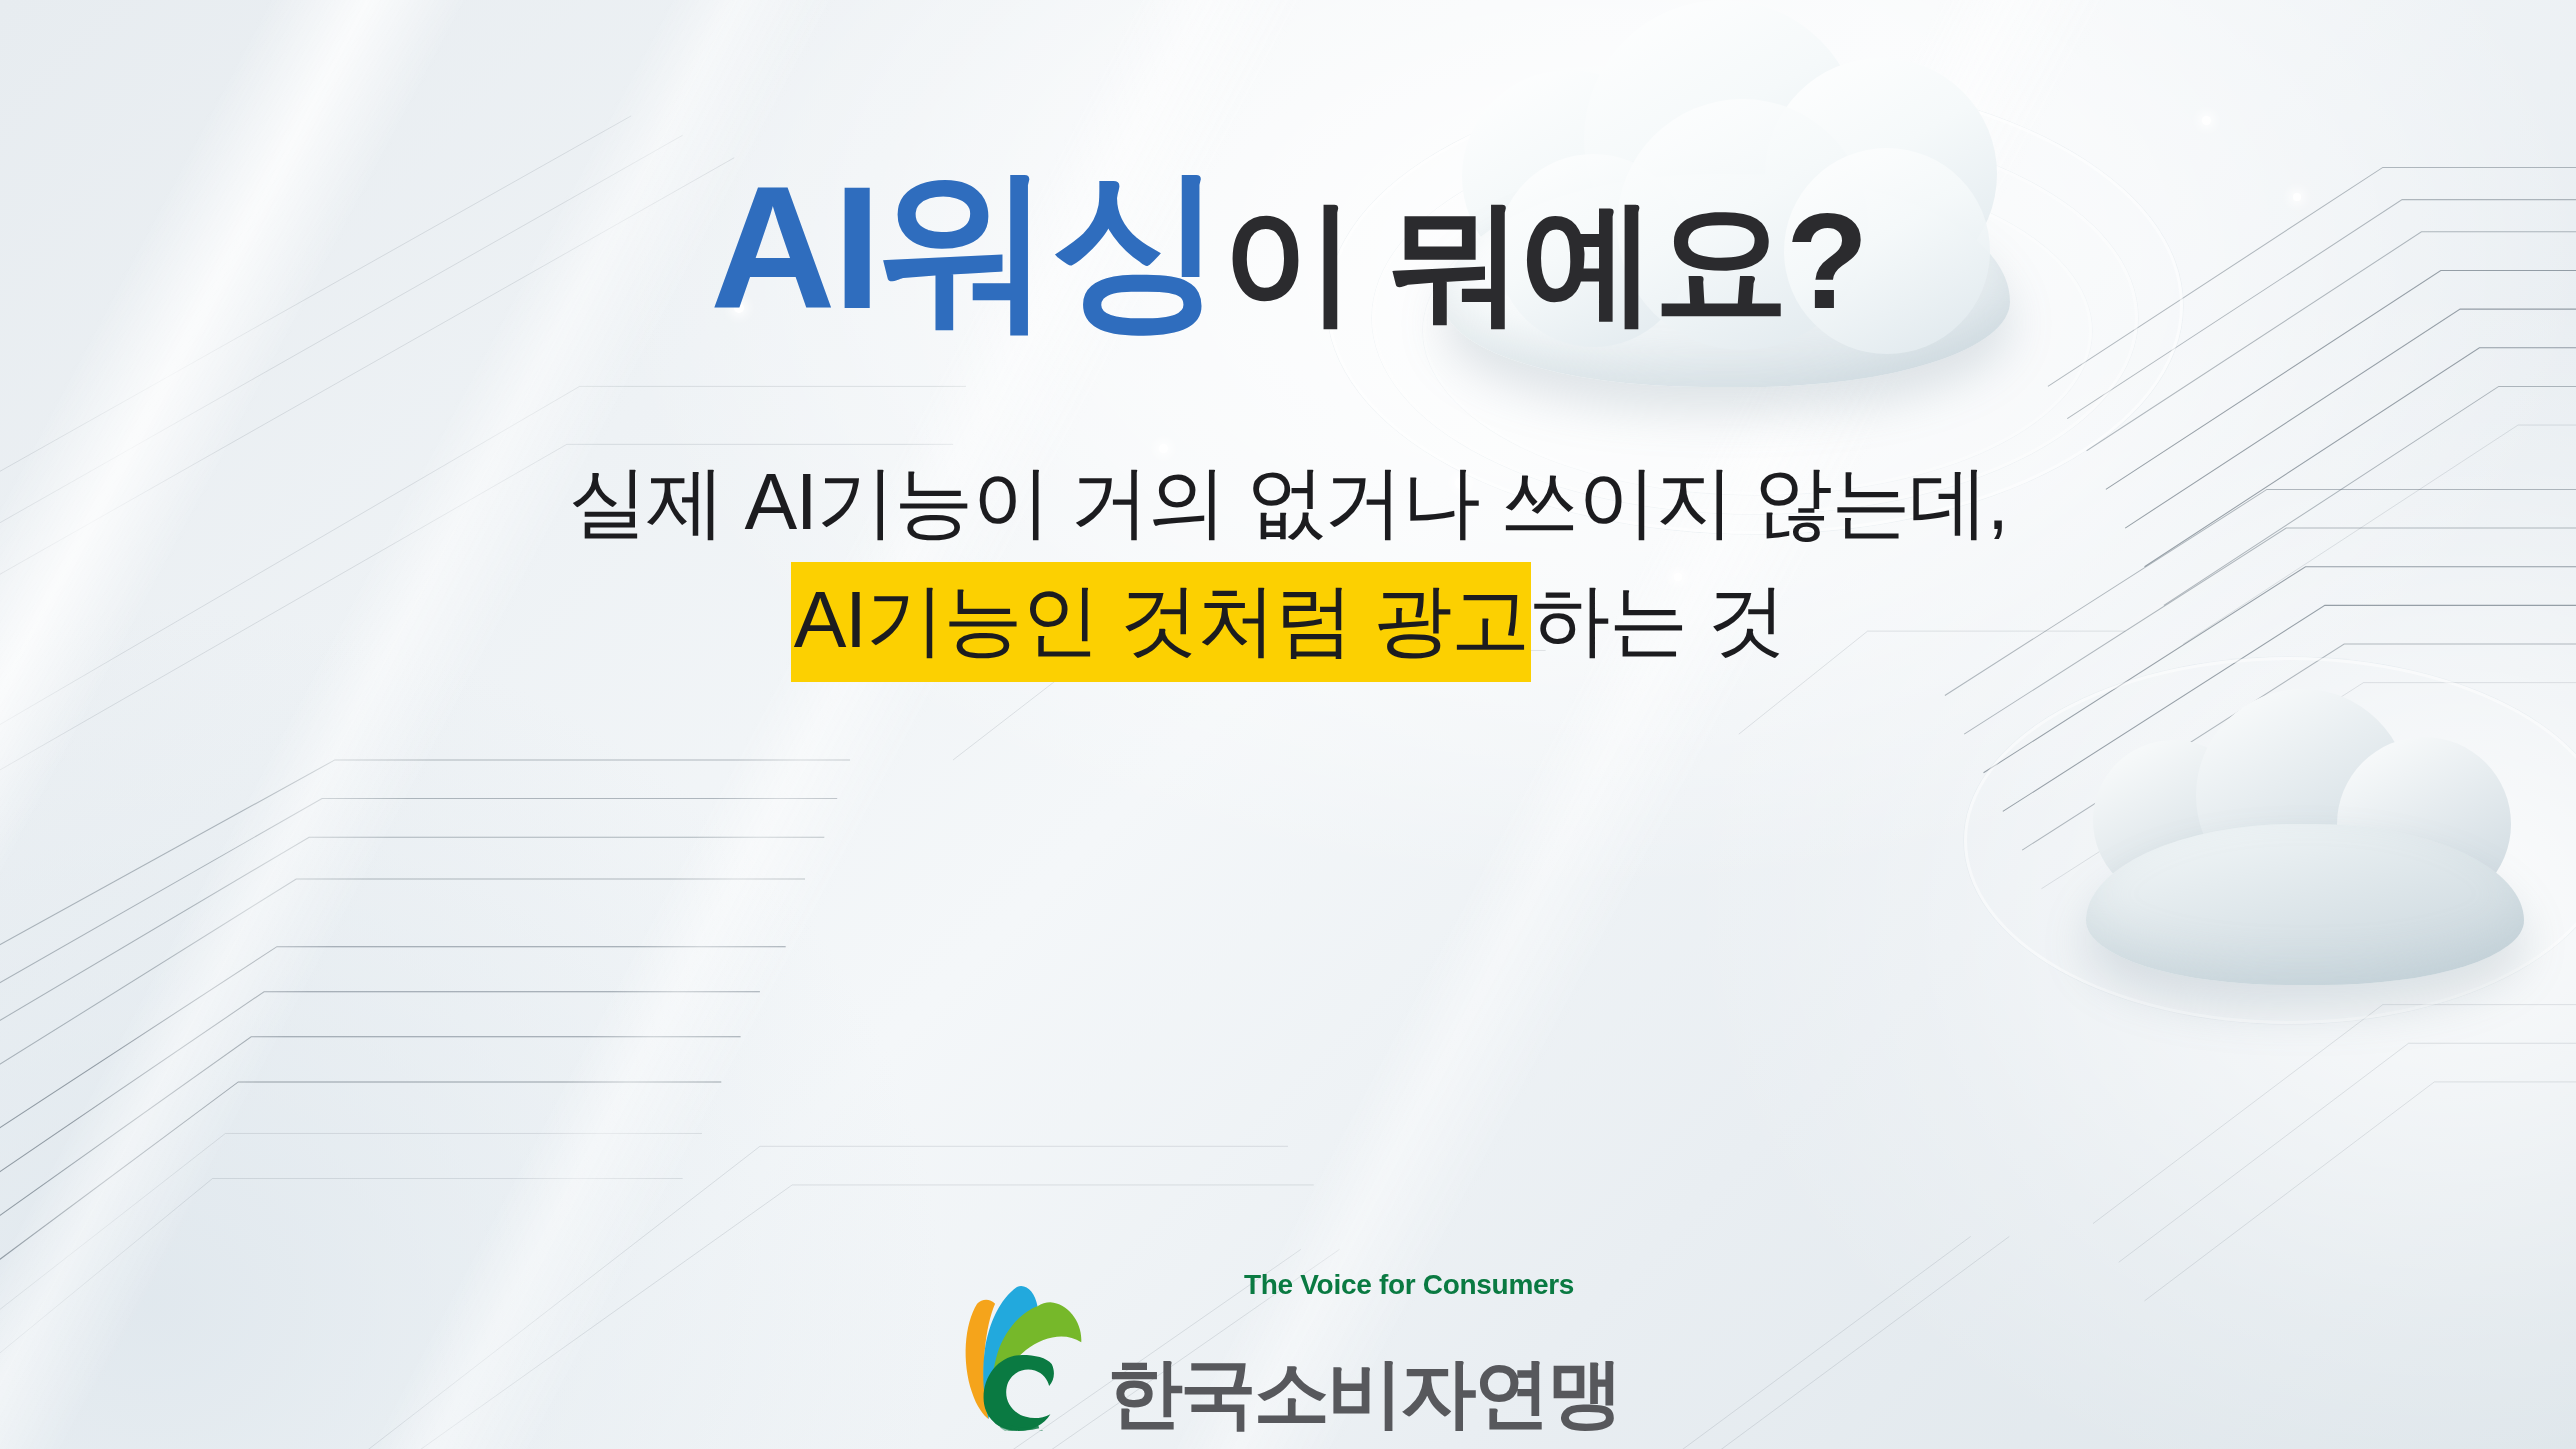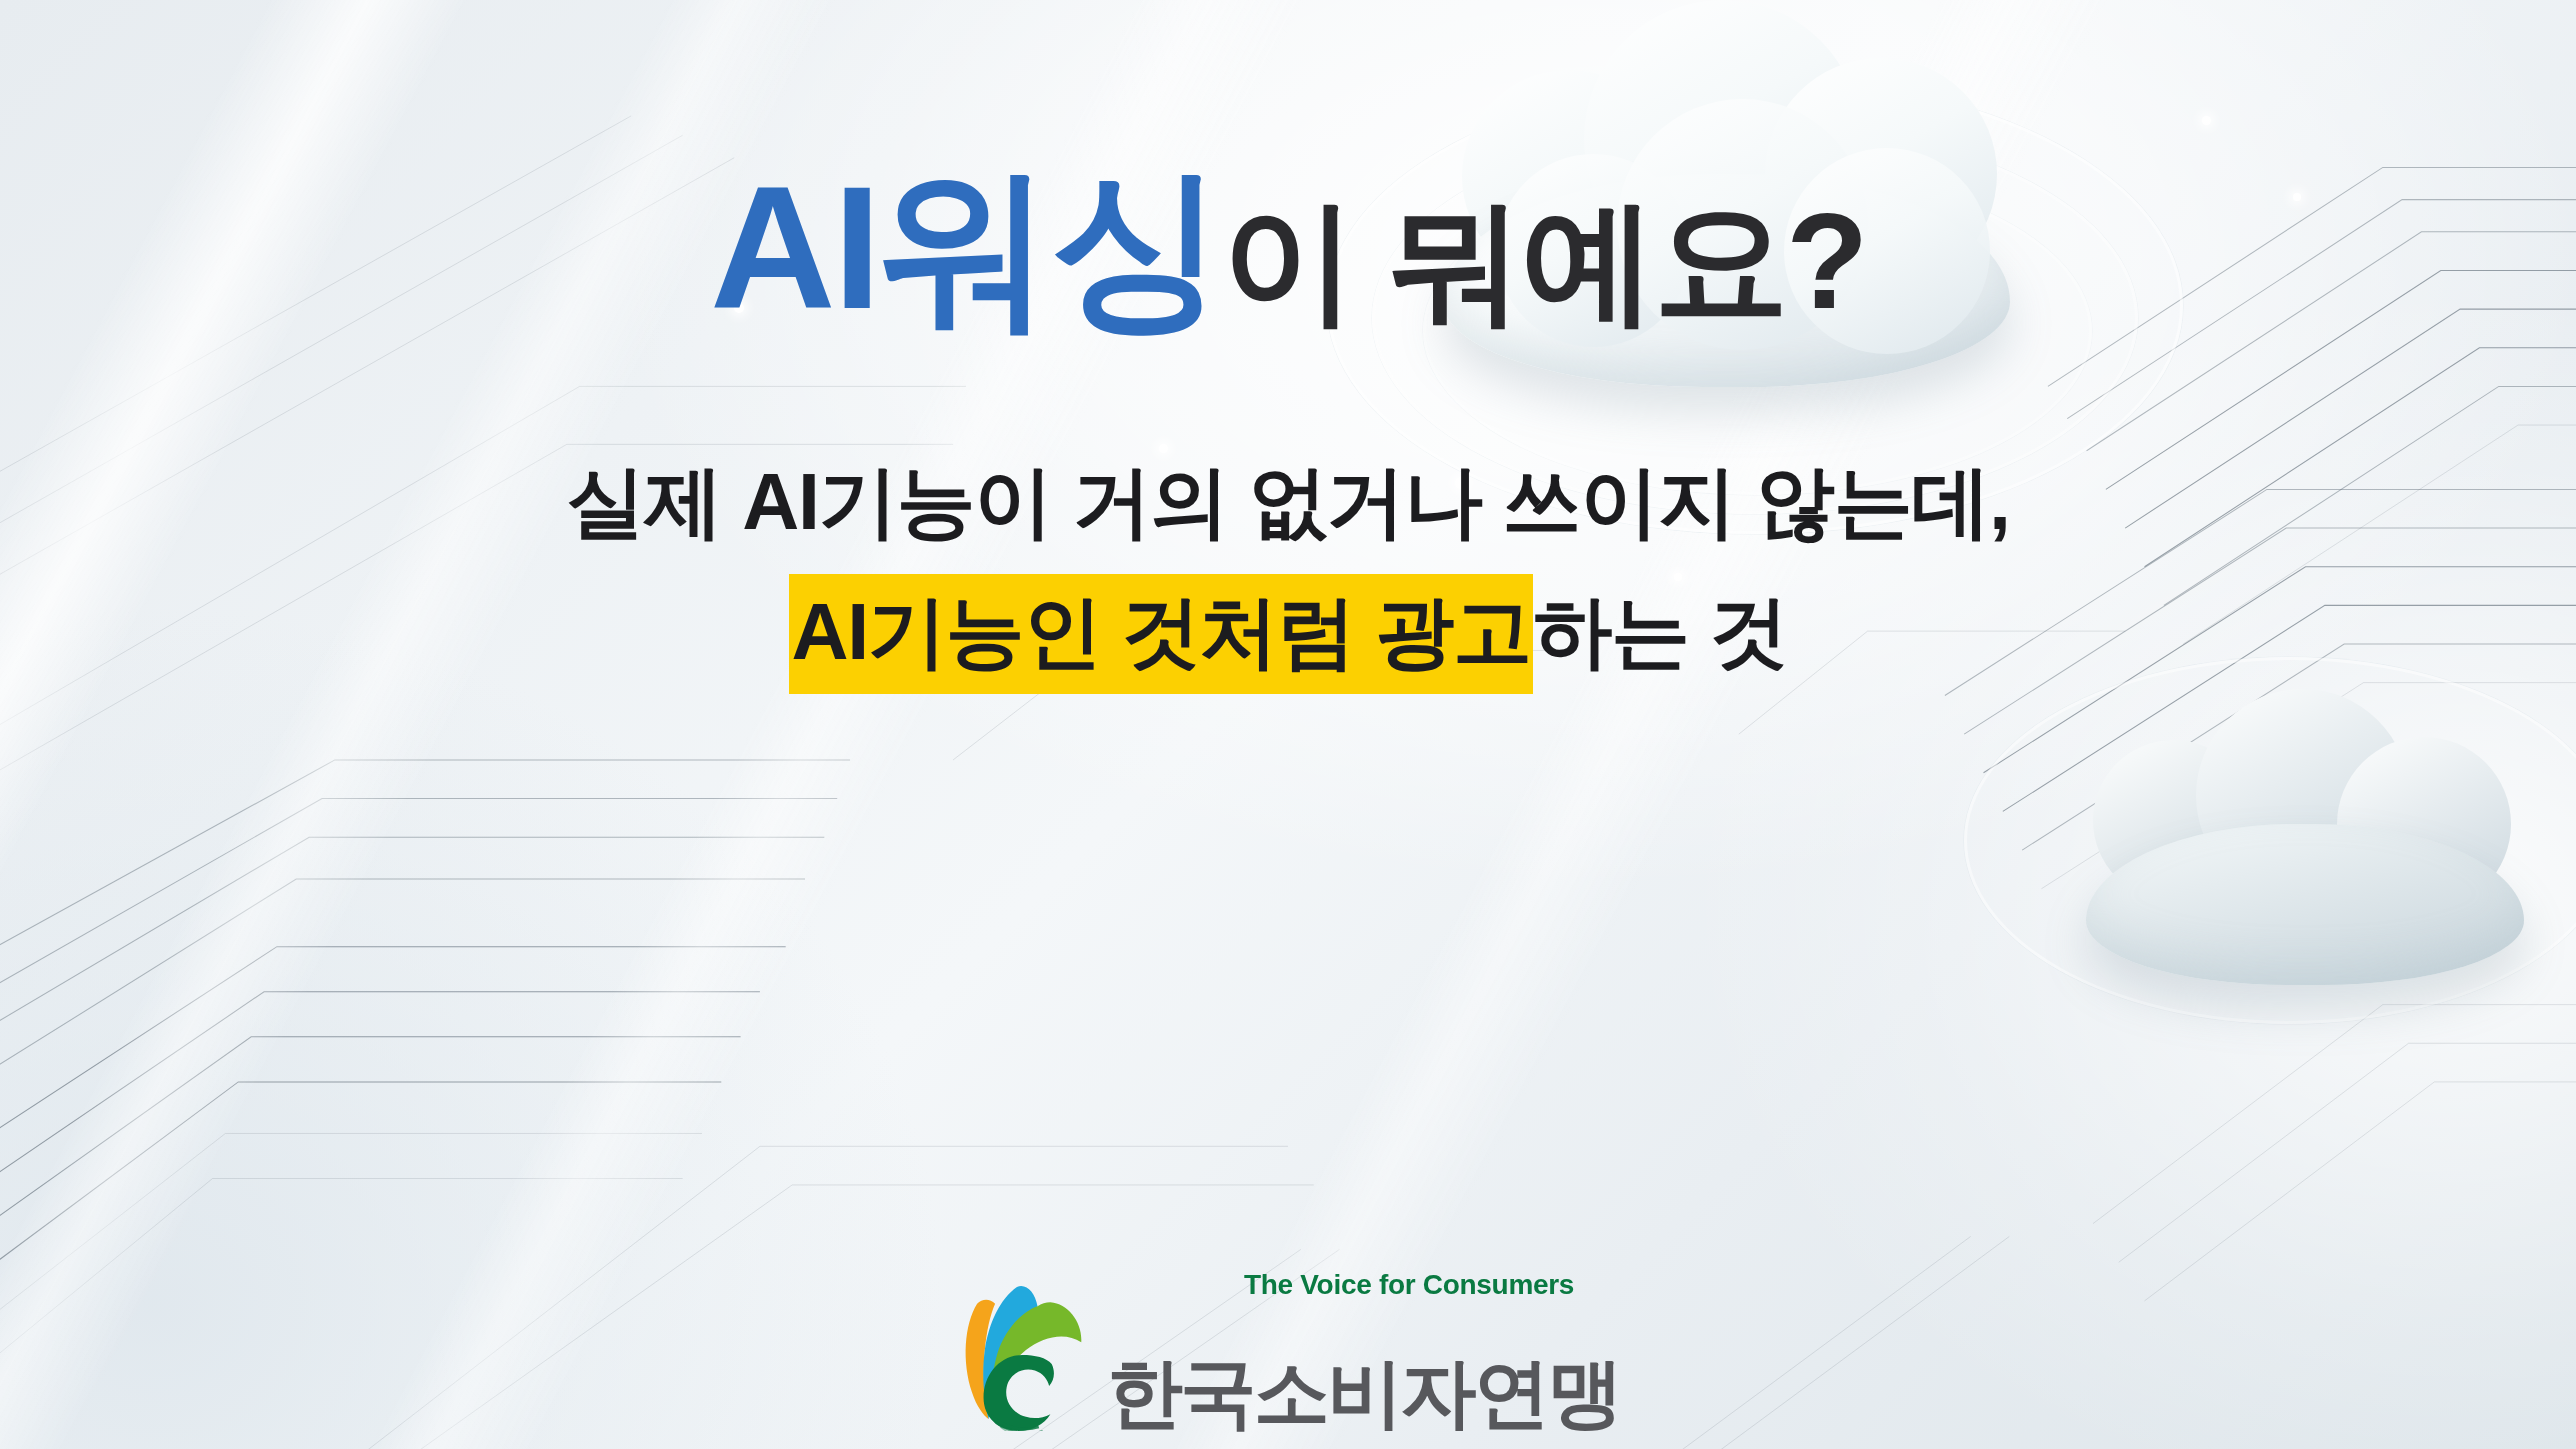--- a/index.html
+++ b/index.html
@@ -103,26 +103,26 @@
   .sub-white{ color: #25252a; }
   .sub-wash { color: #ef4237; }
 
   .body-block {
     margin-top: 109px;
     text-align: center;
     line-height: 1.46;
   }
   .body-line {
     font-size: 79px;
-    font-weight: 700;
+    font-weight: 400;
     color: #1c1c1f;
     letter-spacing: -1.3px;
     white-space: nowrap;
   }
-  .body-line + .body-line { margin-top: 15px; }
+  .body-line + .body-line { margin-top: 3px; }
   .hl-mark {
     background: #fcd001;
     padding: 13px 2.6px 18px 2.6px;
     box-decoration-break: clone;
     -webkit-box-decoration-break: clone;
   }
 
   
   .logo-wrap {
     position: absolute;

